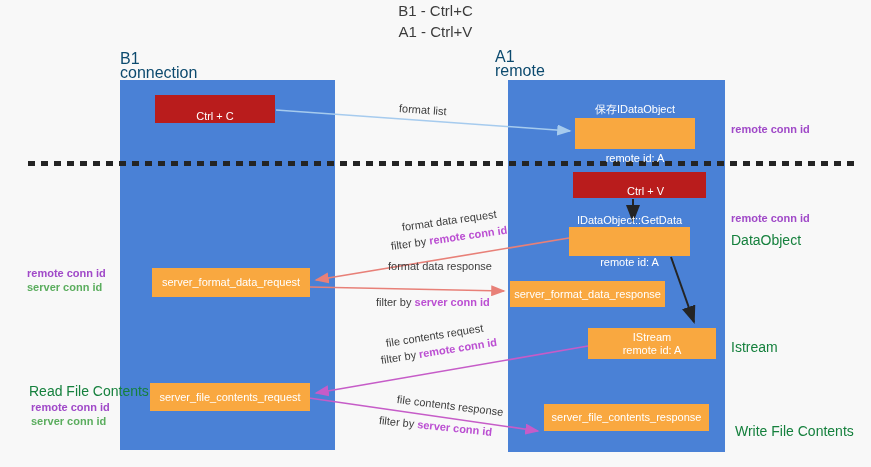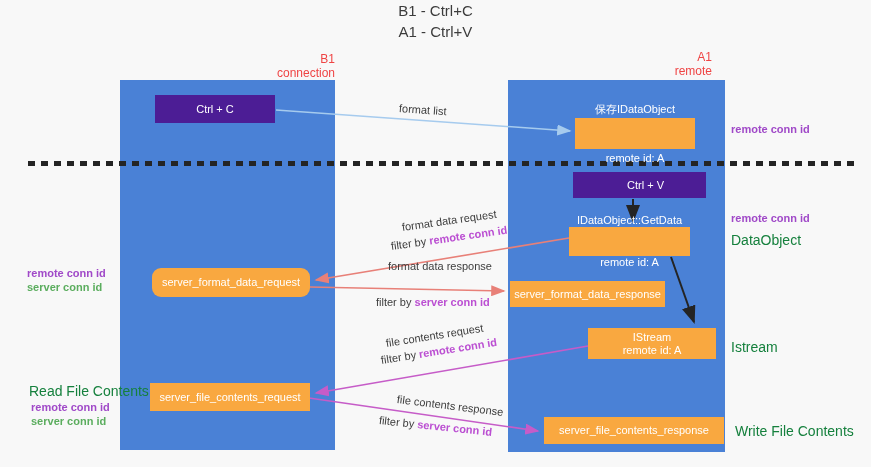--- a/index.html
+++ b/index.html
@@ -6,34 +6,34 @@
   .canvas {
     position:relative; width:871px; height:467px;
     background:#f8f8f8; overflow:hidden;
     font-family:Liberation Sans, sans-serif;
     color:#3d3d3d;
   }
   .abs { position:absolute; }
   
   .title { left:0; top:6; width:871; width:871px; text-align:center; font-size:15px; line-height:21px; color:#3c3c3c; z-index:3; }
   
-  .lane-header { text-align:right; font-size:12px; line-height:14px; color:#ef4444; z-index:3; }
+  .lane-header { text-align:left; font-size:16px; line-height:14px; color:#0c4a6e; z-index:3; }
   
   .lane { background:#4a81d6; z-index:1; }
   
   .dashed {
     height:5px; z-index:6;
     background:repeating-linear-gradient(90deg,#242424 0 7px, transparent 7px 13px);
   }
   
   .node {
     display:flex; flex-direction:column; align-items:center; justify-content:center;
     color:#fff; font-size:11px; line-height:13px; text-align:center; z-index:10;
   }
-  .node.green  { background:#4c1d95; }
+  .node.green  { background:#b91c1c;justify-content:flex-end; }
   .node.orange { background:#f9a840; }
   
   .wires { left:0; top:0; z-index:5; }
   
   .lbl { font-size:11px; line-height:13px; color:#3d3d3d; white-space:nowrap; z-index:8; transform-origin:left center; }
   .lbl .magenta { color:#bb4fd2; font-weight:bold; }
   .ann { font-size:11px; line-height:14px; white-space:nowrap; z-index:8; }
   .ann.purple { color:#a049c8; font-weight:bold; }
   .ann.green  { color:#5bad5e; font-weight:bold; }
   .ann.dark   { color:#15803d; font-size:14px; }
@@ -93,34 +93,34 @@
     <div>保存IDataObject</div>
     <div>remote id: A</div>
   </div>
   <div class="abs node green" style="left:573px;top:172px;width:121px;height:26px;padding-left:12px;">
     <div>Ctrl + V</div>
   </div>
   <div class="abs node orange" style="left:569px;top:227px;width:121px;height:29px;gap:29px;">
     <div>IDataObject::GetData</div>
     <div>remote id: A</div>
   </div>
-  <div class="abs node orange" style="left:152px;top:268px;width:158px;height:29px;border-radius:9px;">
+  <div class="abs node orange" style="left:152px;top:268px;width:158px;height:29px;">
     <div>server_format_data_request</div>
   </div>
   <div class="abs node orange" style="left:510px;top:281px;width:155px;height:26px;">
     <div>server_format_data_response</div>
   </div>
   <div class="abs node orange" style="left:588px;top:328px;width:128px;height:31px;">
     <div>IStream</div>
     <div>remote id: A</div>
   </div>
   <div class="abs node orange" style="left:150px;top:383px;width:160px;height:28px;">
     <div>server_file_contents_request</div>
   </div>
-  <div class="abs node orange" style="left:544px;top:417px;width:180px;height:27px;">
+  <div class="abs node orange" style="left:544px;top:404px;width:165px;height:27px;">
     <div>server_file_contents_response</div>
   </div>
 
   <div class="abs lbl" style="left:399px;top:102px;transform:rotate(4deg);">format list</div>
 
   <div class="abs lbl" style="left:402px;top:221px;transform:rotate(-8deg);">format data request</div>
   <div class="abs lbl" style="left:391px;top:240px;transform:rotate(-8deg);">
     <span>filter by</span>
     <span class="magenta">remote conn id</span>
   </div>

